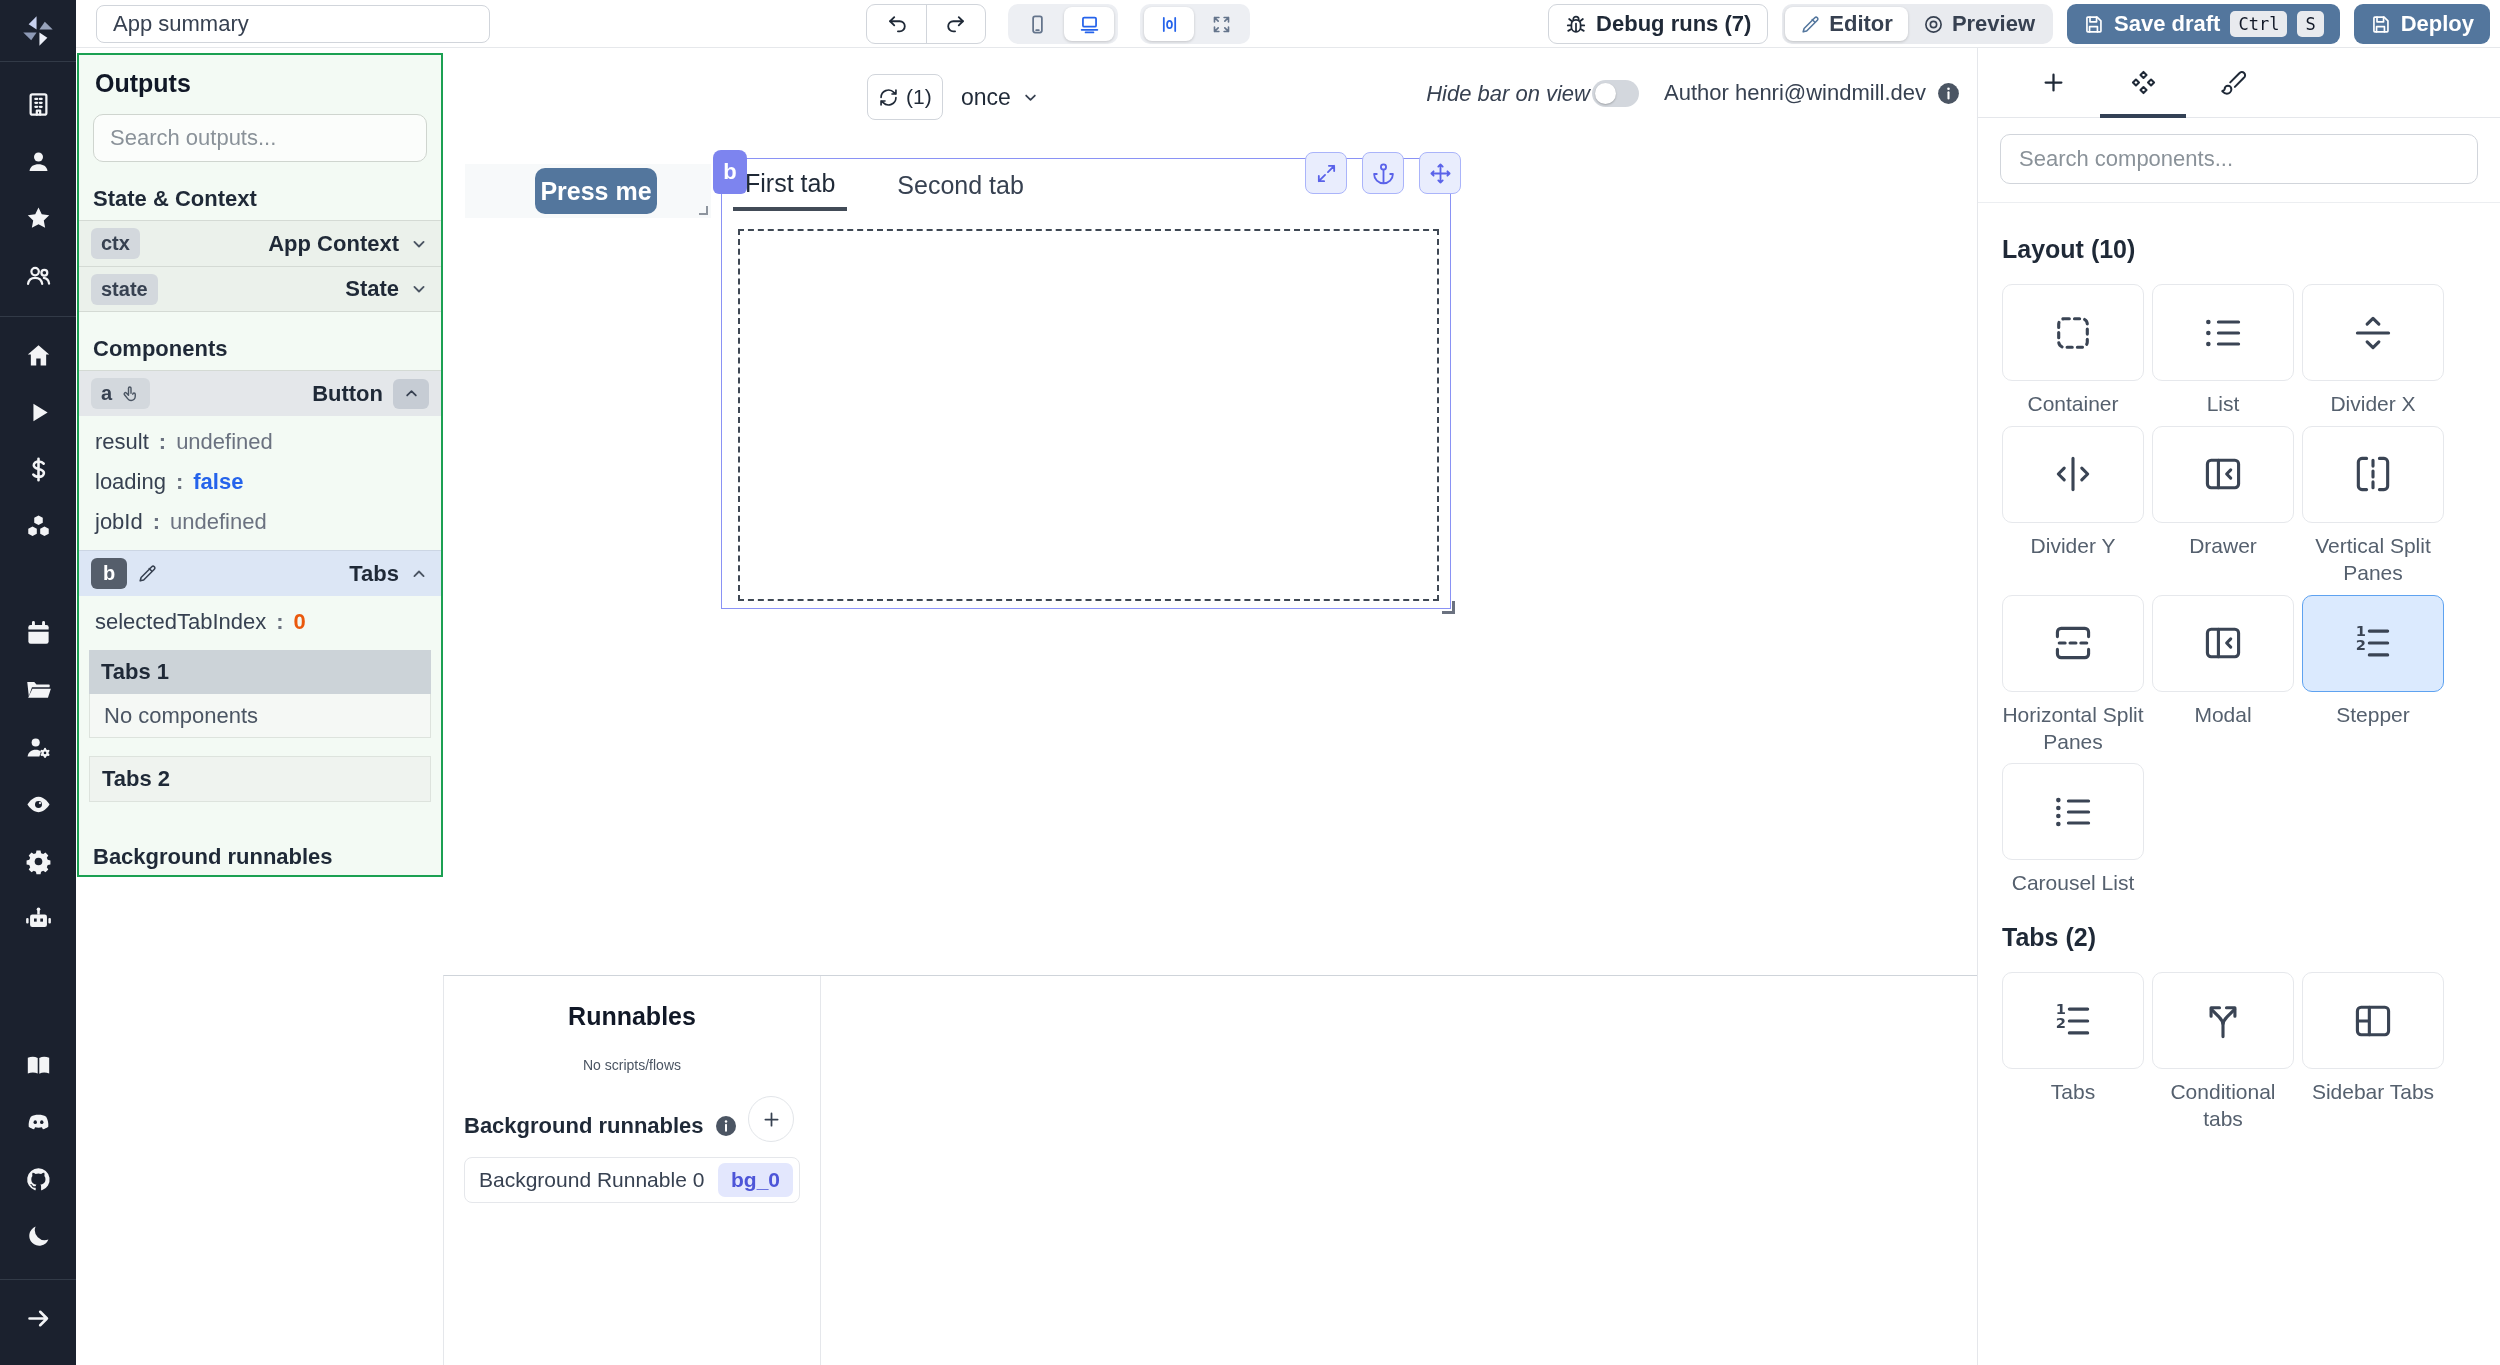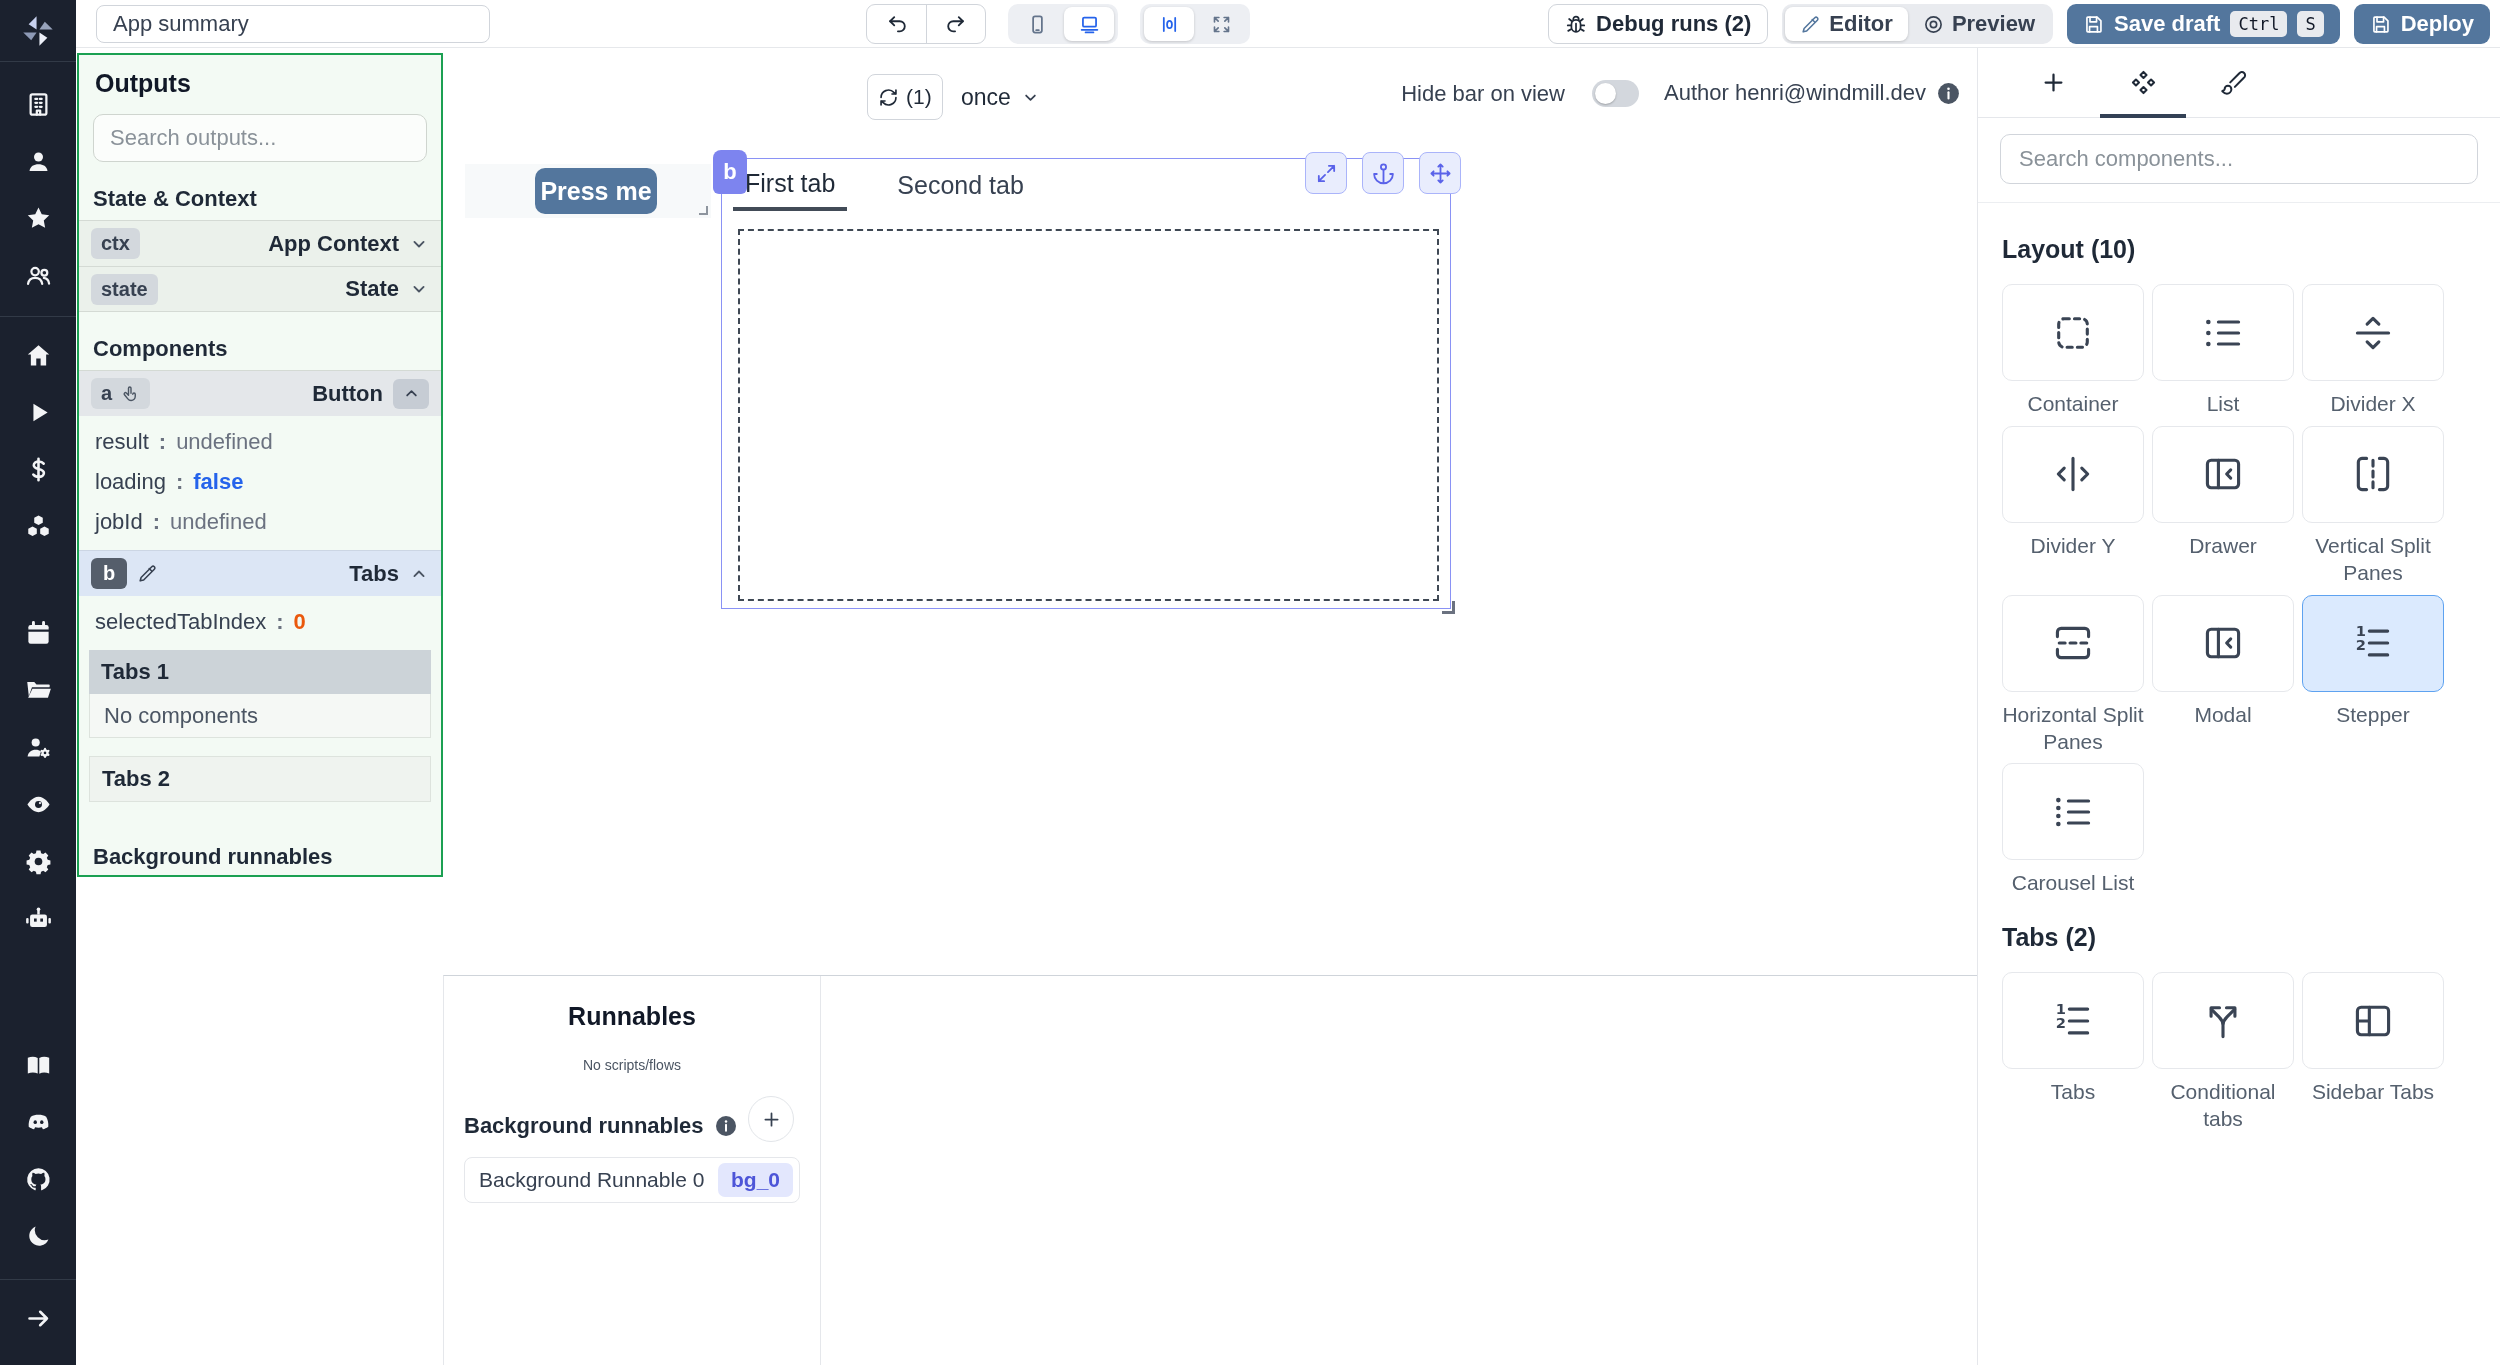--- a/index.html
+++ b/index.html
@@ -80,21 +80,21 @@
   .subtab-head { margin:6px 10px 0; background:#ccd3d8; height:44px; display:flex; align-items:center; padding:0 12px; font-weight:700; color:#1f2937; }
   .subtab-empty { margin:0 10px; background:#f5f8f5; border:1px solid #dde3dd; border-top:none; height:44px; display:flex; align-items:center; padding:0 14px; color:#4b5563; }
   .subtab-alt { margin:18px 10px 0; background:#eff3ef; border:1px solid #dde3dd; height:46px; display:flex; align-items:center; padding:0 12px; font-weight:700; color:#1f2937; }
 
   
   #canvas { position:absolute; left:443px; top:48px; width:1534px; height:927px; background:#fff; z-index:10; }
   .cv-refresh { position:absolute; left:424px; top:26px; height:46px; min-width:66px; border:1px solid #d1d5db; border-radius:8px; display:flex; align-items:center; justify-content:center; gap:7px; padding:0 10px; color:#1f2937; font-size:21px; background:#fff; }
   .cv-refresh svg { width:21px; height:21px; }
   .cv-once { position:absolute; left:518px; top:26px; height:46px; display:flex; align-items:center; gap:10px; font-size:23px; font-weight:500; color:#1f2937; }
   .cv-once svg { width:19px; height:19px; color:#374151; }
-  .cv-hidebar { position:absolute; right:338px; top:32px; display:flex; align-items:center; gap:27px; font-size:22px; color:#374151; }
+  .cv-hidebar { position:absolute; right:338px; top:32px; display:flex; align-items:center; gap:2px; font-size:22px; color:#374151;font-style:italic; }
   .toggle { width:47px; height:27px; border-radius:14px; background:#d3d7dd; position:relative; }
   .toggle .knob { position:absolute; left:3px; top:3px; width:21px; height:21px; border-radius:50%; background:#fff; box-shadow:0 1px 2px rgba(0,0,0,.25); }
   .cv-author { position:absolute; right:16px; top:32px; display:flex; align-items:center; gap:10px; font-size:22px; color:#374151; }
   .cv-author .info { width:25px; height:25px; color:#4b5563; } .cv-author .info svg { width:25px; height:25px; }
   .press-cell { position:absolute; left:22px; top:116px; width:246px; height:54px; background:#f7f9fa; }
   .press-btn { position:absolute; left:70px; top:4px; width:122px; height:46px; background:#53769d; border:none; border-radius:10px; color:#fff; font-size:25px; font-weight:700; font-family:"Liberation Sans",sans-serif; }
   .press-corner { position:absolute; right:3px; bottom:3px; width:9px; height:9px; border-right:2.5px solid #8e959e; border-bottom:2.5px solid #8e959e; }
   .tabs-component { position:absolute; left:278px; top:110px; width:730px; height:451px; border:1.5px solid #8a92f5; background:#fff; }
   .comp-badge { position:absolute; left:-9px; top:-9px; width:34px; height:44px; background:#7d84ef; border-radius:8px 8px 6px 6px; color:#fff; font-size:22px; font-weight:700; display:flex; align-items:center; justify-content:center; z-index:3; }
   .comp-actions { position:absolute; top:-7px; right:-11px; display:flex; gap:15px; z-index:3; }
@@ -396,21 +396,21 @@
           </svg>
         </span>
       </div>
     <div class="tb-right">
       <button class="btn-outline">
         <span style="display: inline-flex;">
             <svg viewBox="0 0 24 24" fill="none" stroke="currentColor" stroke-width="1.9" stroke-linecap="round" stroke-linejoin="round" width="100%" height="100%">
               <path d="M9 7.5V7a3 3 0 0 1 6 0v.5M12 20.5a5 5 0 0 0 5-5v-3a5 5 0 0 0-10 0v3a5 5 0 0 0 5 5zM12 20.5v-9M7 13.5H3M21 13.5h-4M7.6 9L4.5 6.5M16.4 9l3.1-2.5M7 17.5l-3.5 2M17 17.5l3.5 2"></path>
             </svg>
           </span>
-        <span>Debug runs (2)</span>
+        <span>Debug runs (7)</span>
       </button>
       <div class="seg-ed">
         <div class="opt on">
           <span style="display: inline-flex;">
               <svg viewBox="0 0 24 24" fill="none" stroke="currentColor" stroke-width="1.8" stroke-linecap="round" stroke-linejoin="round" width="100%" height="100%">
                 <path d="M3.6 20.4l4-1L19.8 7.2a2 2 0 0 0-2.9-2.9L4.7 16.5zM13.9 6.3l2.9 2.9"></path>
               </svg>
             </span>
           <span>Editor</span>
         </div>

